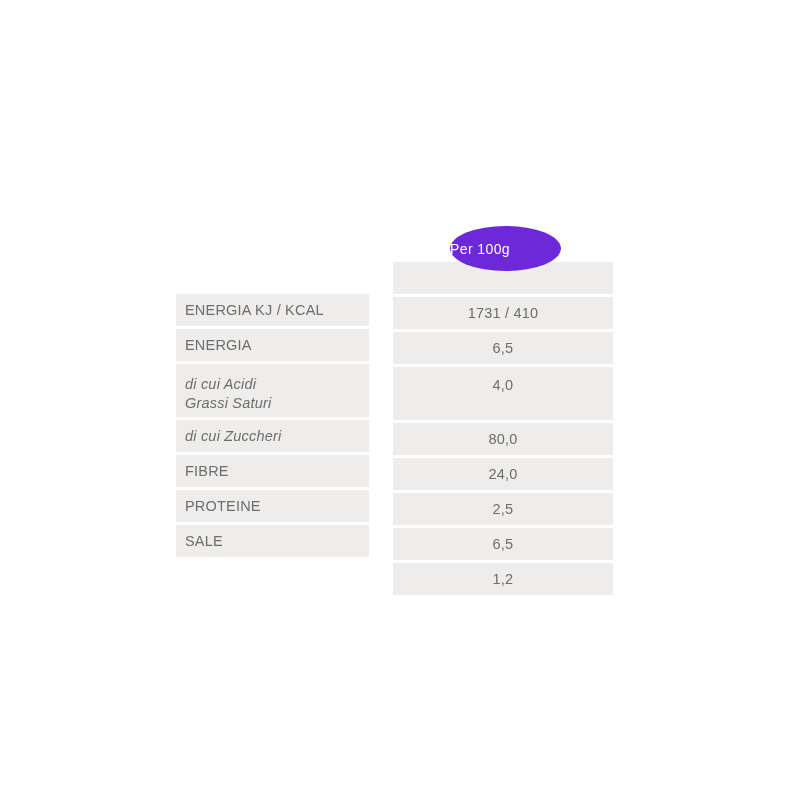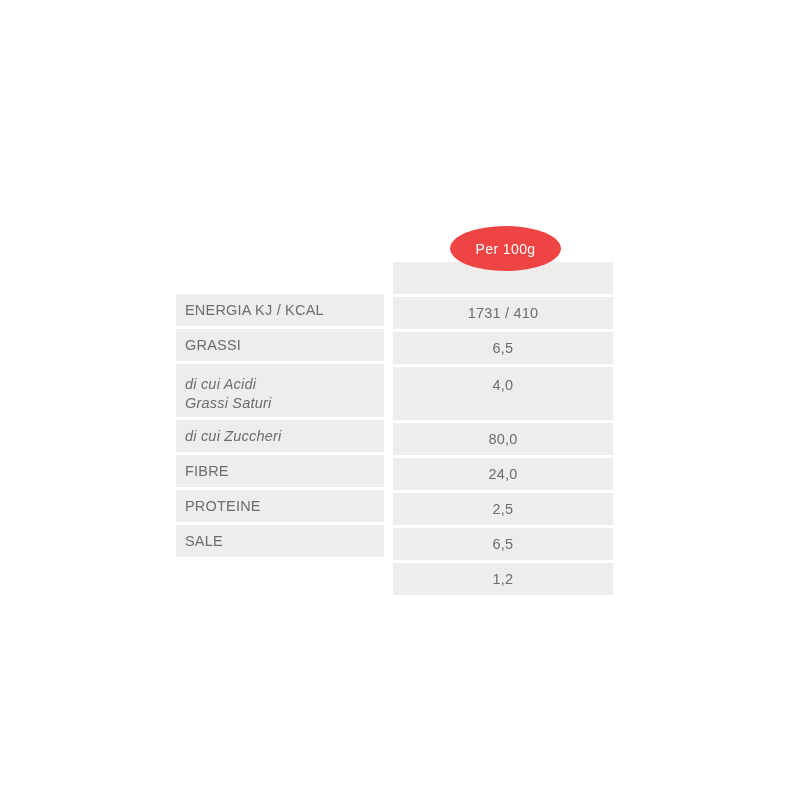--- a/index.html
+++ b/index.html
@@ -21,21 +21,21 @@
     top: 226px;
     width: 437px;
     height: 347px;
   }
 
   
   .label-column {
     position: absolute;
     left: 0px;
     top: 68px;
-    width: 208px;
+    width: 193px;
   }
 
   
   .value-column {
     position: absolute;
     left: 217px;
     top: 36px;
     width: 220px;
   }
 
@@ -84,25 +84,25 @@
     display: block;
   }
 
   
   #per-100g-badge {
     position: absolute;
     left: 274px;
     top: 0px;
     width: 111px;
     height: 45px;
-    background: #ef4444;
+    background: #6d28d9;
     border-radius: 50%;
     display: flex;
     align-items: center;
-    justify-content: center;
+    justify-content: flex-start;
     z-index: 5;
   }
   #per-100g-badge .badge-text {
     color: #ffffff;
     font-size: 14px;
     letter-spacing: 0.4px;
     white-space: nowrap;
   }
 </style>
 </head>
@@ -115,21 +115,21 @@
   </div>
 
   <div class="label-column">
       <div class="cell label-cell">
         <div class="label-lines">
           <span>ENERGIA KJ / KCAL</span>
         </div>
       </div>
       <div class="cell label-cell">
         <div class="label-lines">
-          <span>GRASSI</span>
+          <span>ENERGIA</span>
         </div>
       </div>
       <div class="cell label-cell tall italic">
         <div class="label-lines">
           <span>di cui Acidi</span>
           <span>Grassi Saturi</span>
         </div>
       </div>
       <div class="cell label-cell italic">
         <div class="label-lines">

